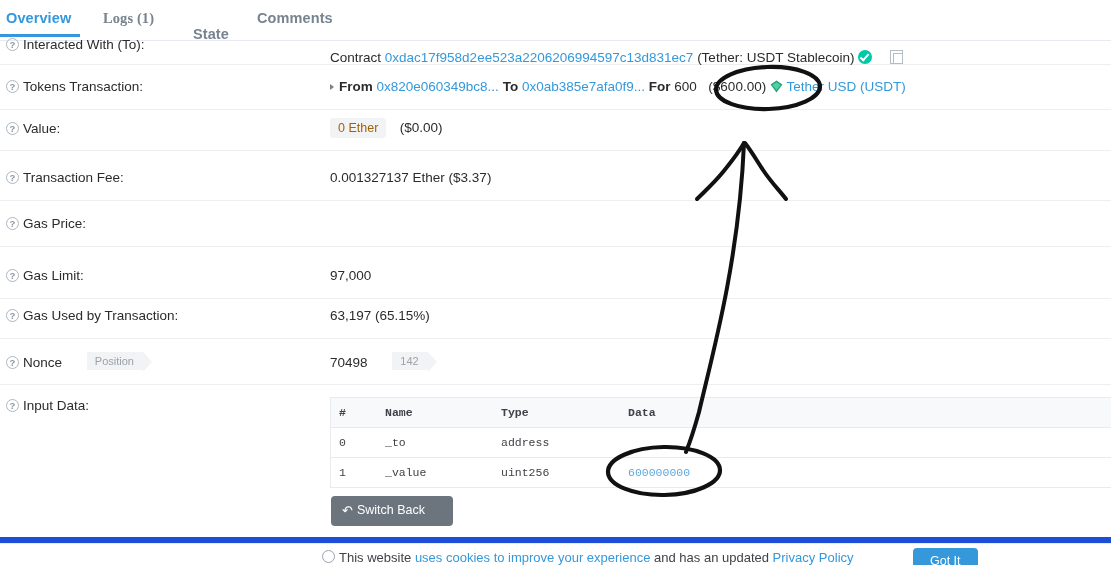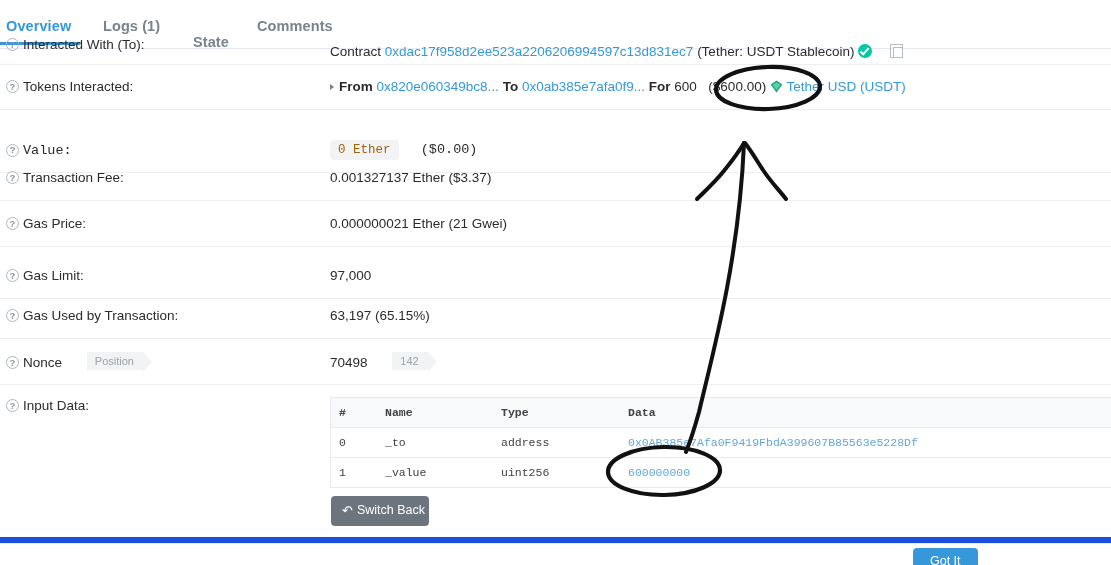--- a/index.html
+++ b/index.html
@@ -14,21 +14,21 @@
     position: relative;
     overflow: hidden;
     font-family: "Liberation Sans", sans-serif;
     font-size: 13.5px;
     color: #2b2b2b;
   }
 
   
   .tabs {
     position: absolute;
-    left: 0; top: 12px;
+    left: 0; top: 4px;
     width: 1111px;
     height: 37px;
     border-bottom: 1px solid #e7eaf3;
     box-sizing: border-box;
   }
   .tab {
     position: absolute;
     top: 6px;
     font-size: 14.5px;
     font-weight: bold;
@@ -202,21 +202,21 @@
 
   
   .switch-btn {
     position: absolute;
     left: 331px;
     top: 496px;
     background: #6c757d;
     color: #ffffff;
     border: none;
     border-radius: 4px;
-    padding: 7px 4px 8px 11px;
+    padding: 7px 28px 8px 11px;
     font-size: 12.5px;
     font-family: "Liberation Sans", sans-serif;
     cursor: pointer;
   }
   .undo-ic {
     display: inline-block;
     margin-right: 4px;
     font-size: 13px;
     vertical-align: -1px;
   }
@@ -268,62 +268,62 @@
     left: 0; top: 0;
     width: 1111px; height: 565px;
     pointer-events: none;
   }
 </style>
 </head>
 <body>
 
 <div class="tabs">
   <div class="tab active" style="left:6px;">Overview</div>
-  <div class="tab" style="left:103px;">Logs (1)</div>
+  <div class="tab" style="left:103px;font-family:Liberation Serif, serif;">Logs (1)</div>
   <div class="tab" style="left:193px;margin-top:16px;">State</div>
   <div class="tab" style="left:257px;">Comments</div>
   <div class="tab-underline"></div>
 </div>
 
 <div class="row" style="top:28px; height:37px;">
   <div class="lbl" style="top:9px;">
     <span class="qmark">?</span><span>Interacted With (To):</span>
   </div>
-  <div class="val" style="top:16px;text-align:center;">
+  <div class="val" style="top:22px;text-align:center;">
     <span>Contract</span>
     <span class="lnk">0xdac17f958d2ee523a2206206994597c13d831ec7</span>
     <span>(Tether: USDT Stablecoin)</span>
     <span class="check-badge"></span>
     <span style="display:inline-block;width:10px;"></span>
     <span class="copy-ic"></span>
   </div>
 </div>
 
 <div class="row" style="top:65px; height:45px;">
   <div class="lbl" style="top:14px;">
-    <span class="qmark">?</span><span>Tokens Interacted:</span>
+    <span class="qmark">?</span><span>Tokens Transaction:</span>
   </div>
   <div class="val" style="top:14px;">
     <span class="tri"></span><span class="bold">From</span>
     <span class="lnk">0x820e060349bc8...</span>
     <span class="bold">To</span>
     <span class="lnk">0x0ab385e7afa0f9...</span>
     <span class="bold">For</span>
     <span>600</span>
     <span style="display:inline-block;width:4px;"></span>
     <span>($600.00)</span>
     <svg width="13" height="13" viewBox="0 0 13 13" style="vertical-align:-2px;">
       <polygon points="6.5,0.6 12.4,4.6 6.5,12.4 0.6,4.6" fill="#26a17b"></polygon>
       <polygon points="6.5,2.2 10.6,4.9 6.5,9.9 2.4,4.9" fill="#4fd1a5"></polygon>
     </svg>
     <span class="lnk">Tether USD (USDT)</span>
   </div>
 </div>
 
-<div class="row" style="top:128px; height:45px;font-family:Liberation Mono, monospace;">
+<div class="row" style="top:106px; height:45px;">
   <div class="lbl" style="top:15px;">
     <span class="qmark">?</span><span>Value:</span>
   </div>
   <div class="val" style="top:12px;">
     <span class="badge-ether">0 Ether</span>
     <span style="display:inline-block;width:6px;"></span>
     <span>($0.00)</span>
   </div>
 </div>
 
@@ -331,21 +331,20 @@
   <div class="lbl" style="top:15px;">
     <span class="qmark">?</span><span>Transaction Fee:</span>
   </div>
   <div class="val" style="top:15px;">0.001327137 Ether ($3.37)</div>
 </div>
 
 <div class="row" style="top:201px; height:46px;">
   <div class="lbl" style="top:15px;">
     <span class="qmark">?</span><span>Gas Price:</span>
   </div>
-  <div class="val" style="top:15px;">0.000000021 Ether (21 Gwei)</div>
 </div>
 
 <div class="row" style="top:253px; height:46px;">
   <div class="lbl" style="top:15px;">
     <span class="qmark">?</span><span>Gas Limit:</span>
   </div>
   <div class="val" style="top:15px;">97,000</div>
 </div>
 
 <div class="row" style="top:293px; height:46px;">
@@ -376,35 +375,37 @@
   <div class="idrow head">
     <div class="idcell c0">#</div>
     <div class="idcell c1">Name</div>
     <div class="idcell c2">Type</div>
     <div class="idcell c3">Data</div>
   </div>
   <div class="idrow">
     <div class="idcell c0">0</div>
     <div class="idcell c1">_to</div>
     <div class="idcell c2">address</div>
-    <div class="idcell c3 lightblue">0x0AB385e7Afa0F9419FbdA399607B85563e5228Df</div>
   </div>
   <div class="idrow">
     <div class="idcell c0">1</div>
     <div class="idcell c1">_value</div>
     <div class="idcell c2">uint256</div>
     <div class="idcell c3 lightblue">600000000</div>
   </div>
 </div>
 
 <button class="switch-btn">
   <span class="undo-ic">↶</span><span>Switch Back</span>
 </button>
 
 <div class="cookiebar">
+  <div class="cookietext">
+    <span class="cookie-ic"></span><span>This website </span><span class="lnk">uses cookies to improve your experience</span><span> and has an updated </span><span class="lnk">Privacy Policy</span>
+  </div>
   <button class="gotit">Got It</button>
 </div>
 
 <svg class="annot" viewBox="0 0 1111 565">
   <ellipse cx="768" cy="88" rx="52" ry="21" fill="none" stroke="#111111" stroke-width="4.2" transform="rotate(-2 768 88)"></ellipse>
 
   <ellipse cx="664" cy="471" rx="56" ry="24" fill="none" stroke="#111111" stroke-width="4.2" transform="rotate(-1 664 471)"></ellipse>
 
   <path d="M744,143 C742,190 736,240 727,288 C718,336 707,378 699,412 C694,430 690,442 686,452" fill="none" stroke="#111111" stroke-width="4" stroke-linecap="round"></path>
 

